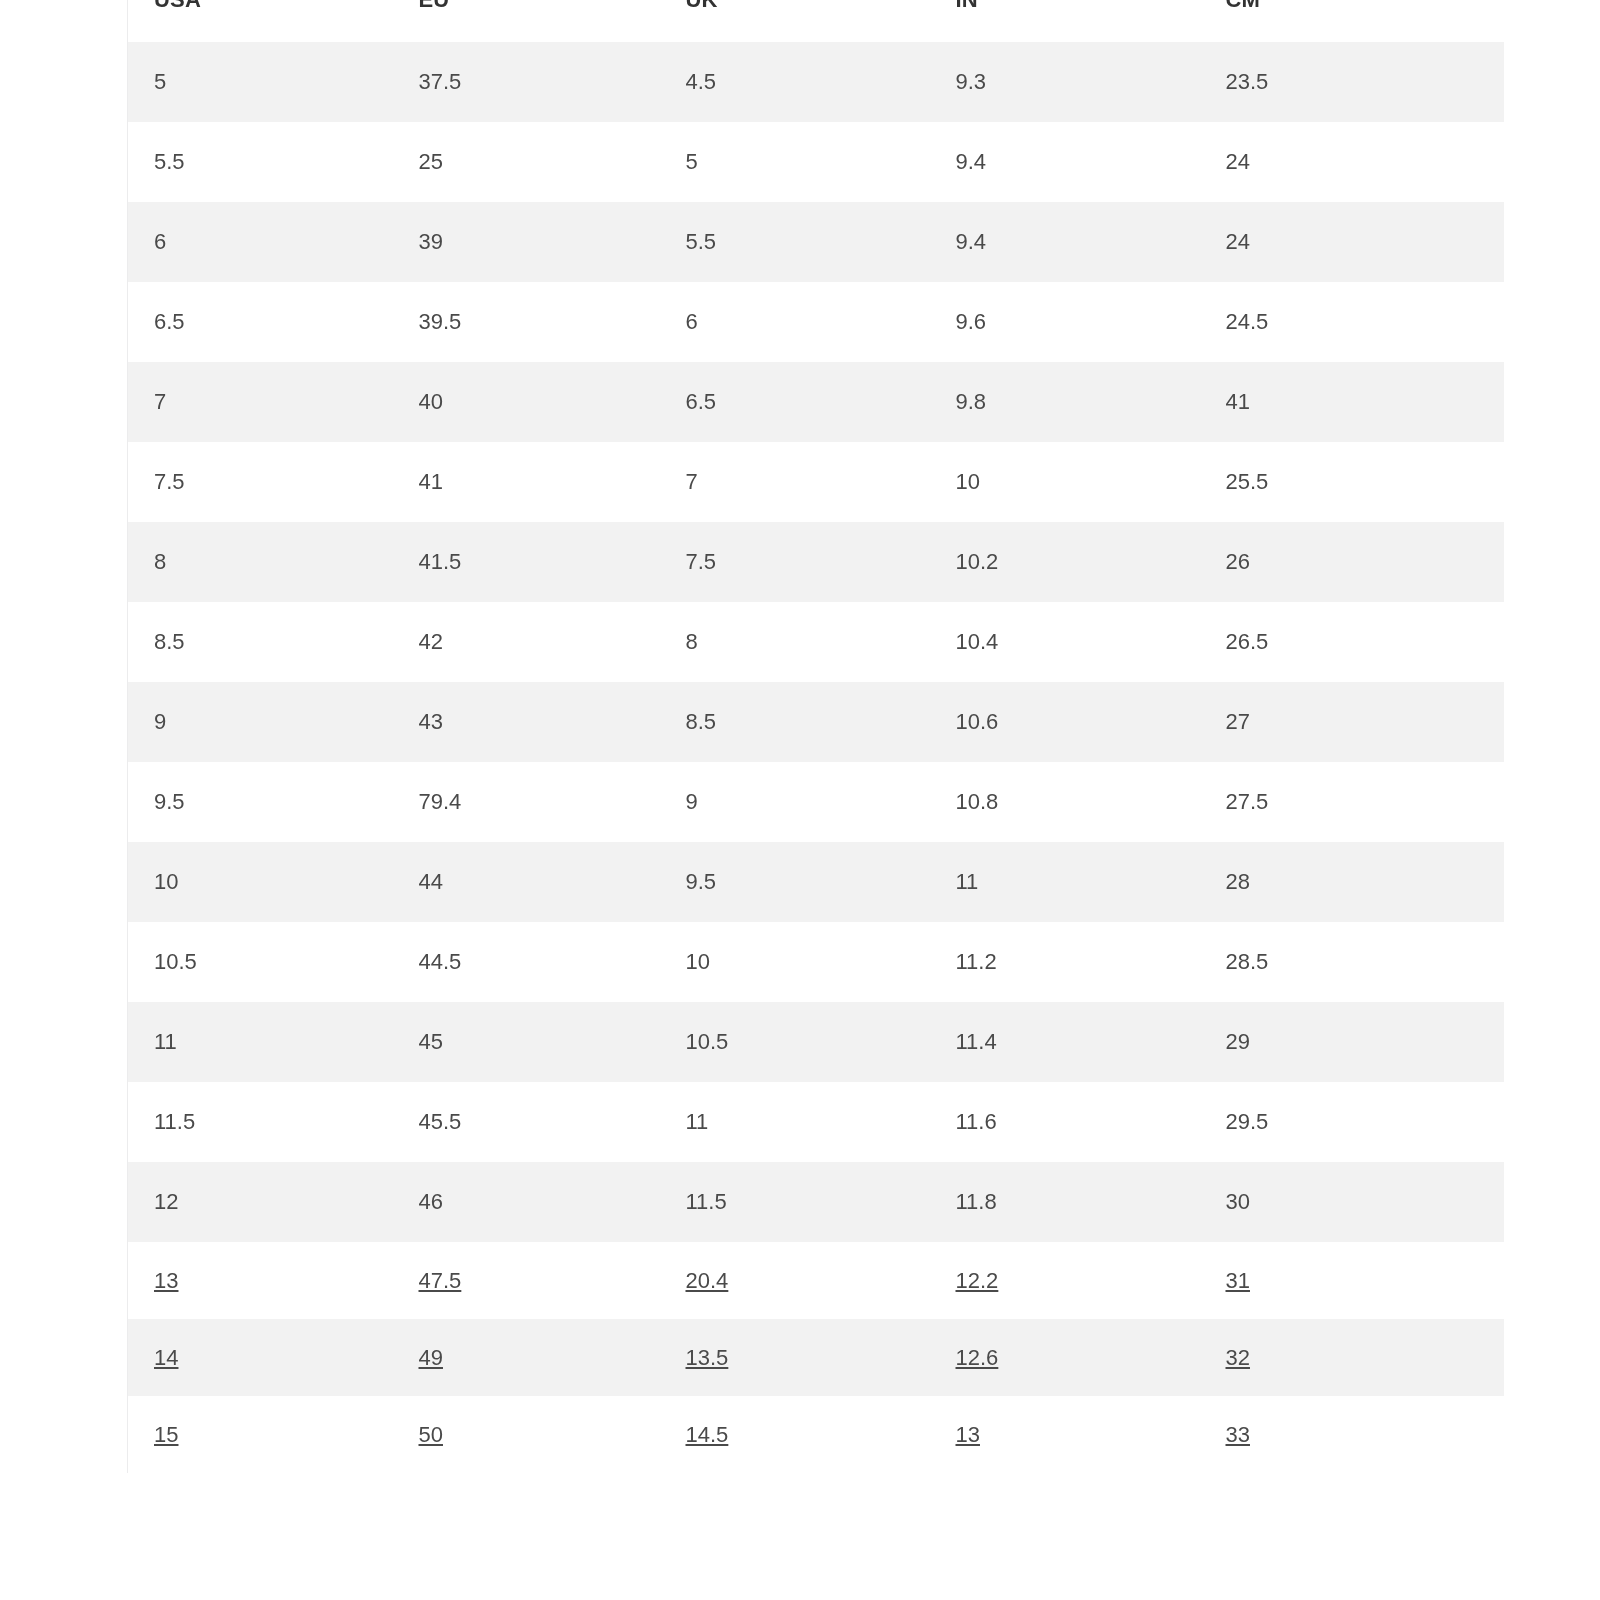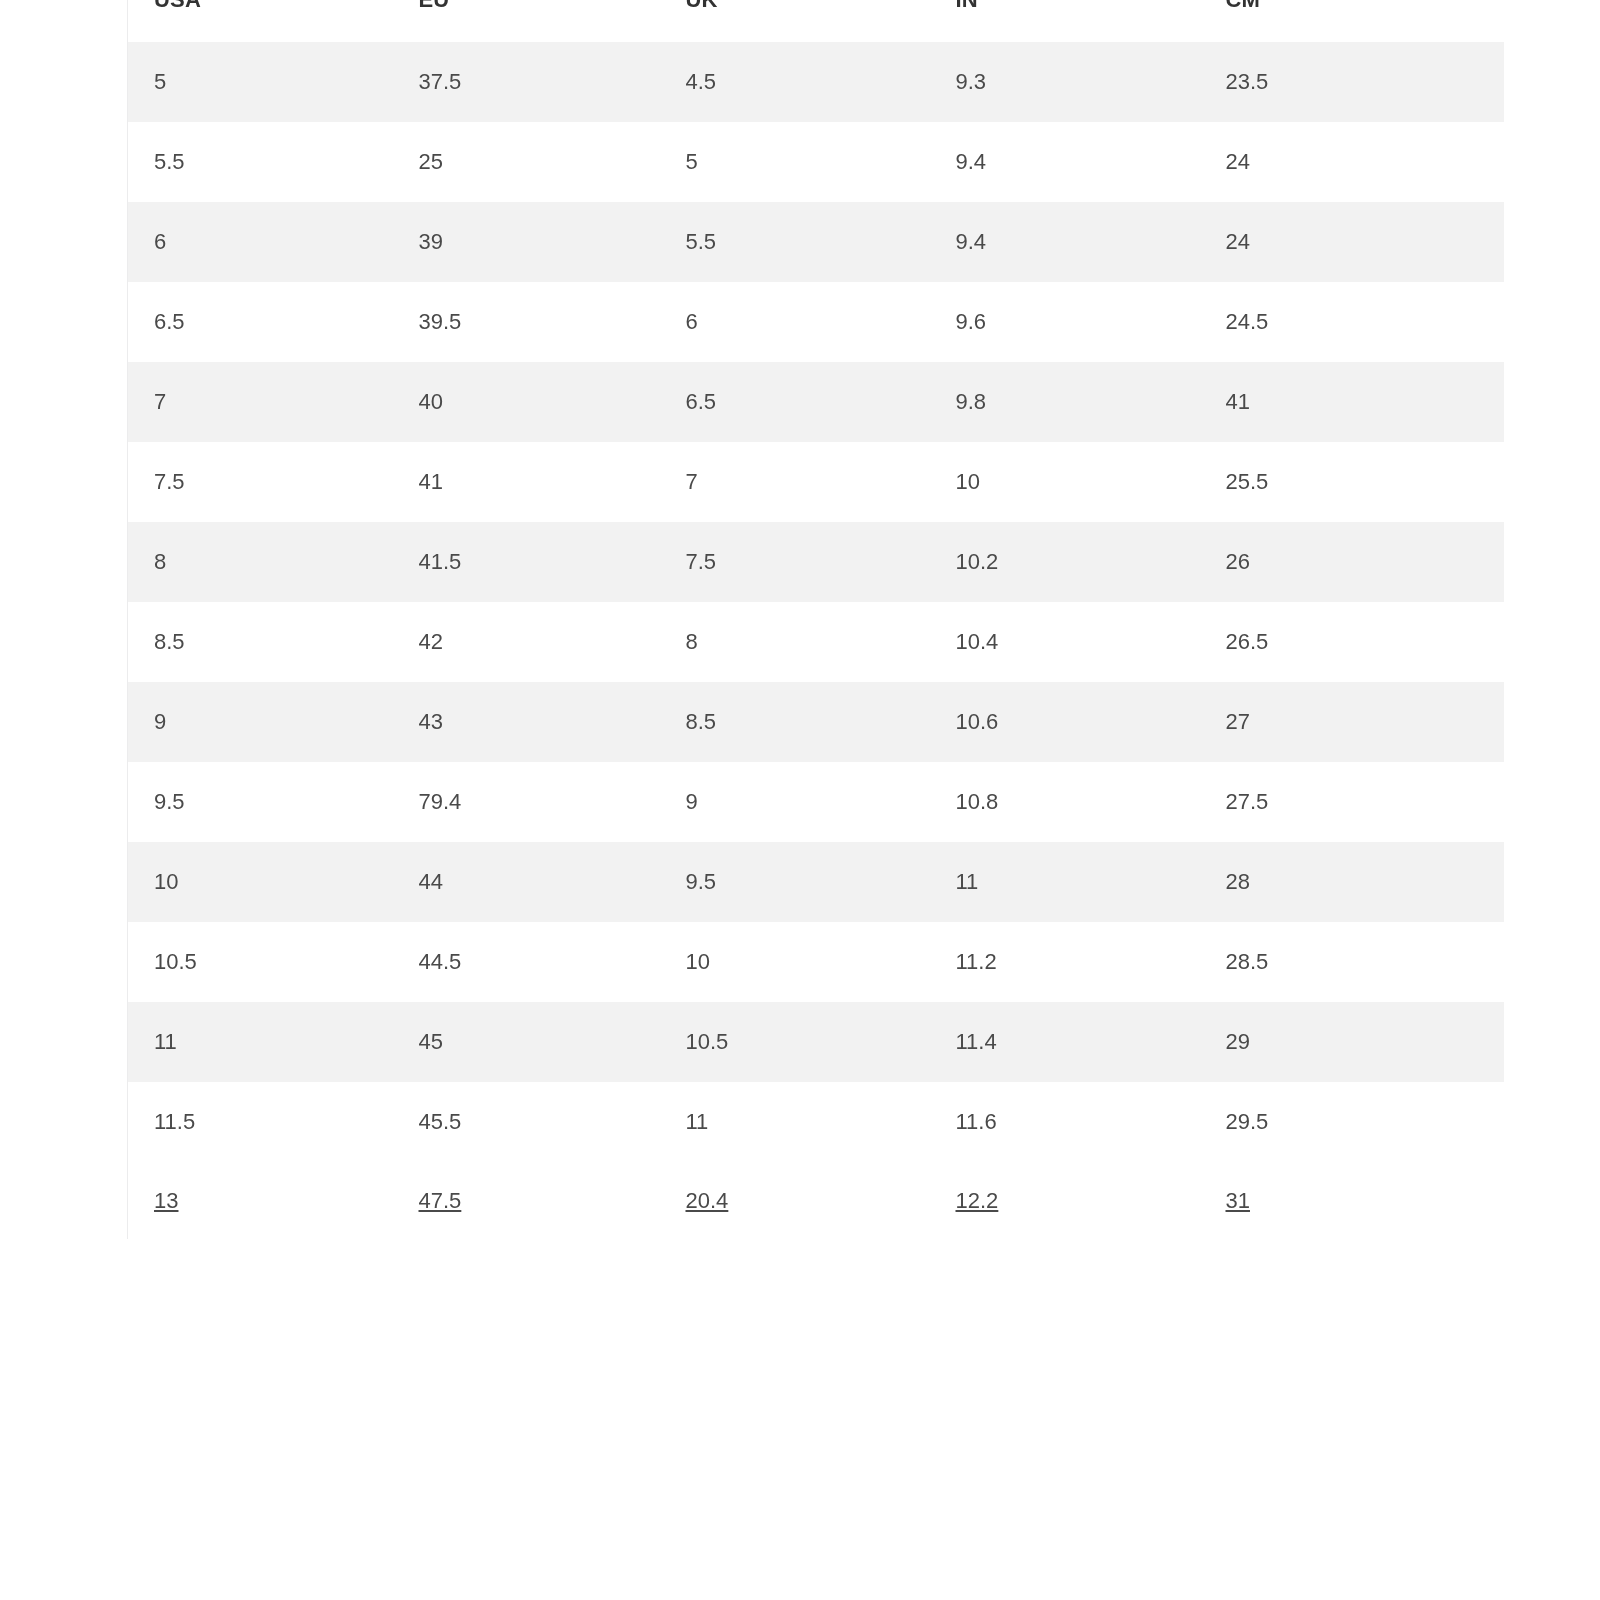--- a/index.html
+++ b/index.html
@@ -177,22 +177,43 @@
           <td>11.4</td>
           <td>29</td>
         </tr>
         <tr class="even">
           <td>11.5</td>
           <td>45.5</td>
           <td>11</td>
           <td>11.6</td>
           <td>29.5</td>
         </tr>
+        <tr class="odd">
+          <td>12</td>
+          <td>46</td>
+          <td>11.5</td>
+          <td>11.8</td>
+          <td>30</td>
+        </tr>
         <tr class="even tight">
           <td>13</td>
           <td>47.5</td>
           <td>20.4</td>
           <td>12.2</td>
           <td>31</td>
         </tr>
+        <tr class="odd tight">
+          <td>14</td>
+          <td>49</td>
+          <td>13.5</td>
+          <td>12.6</td>
+          <td>32</td>
+        </tr>
+        <tr class="even tight">
+          <td>15</td>
+          <td>50</td>
+          <td>14.5</td>
+          <td>13</td>
+          <td>33</td>
+        </tr>
       </tbody>
   </table>
 </div>
 
 </body></html>

